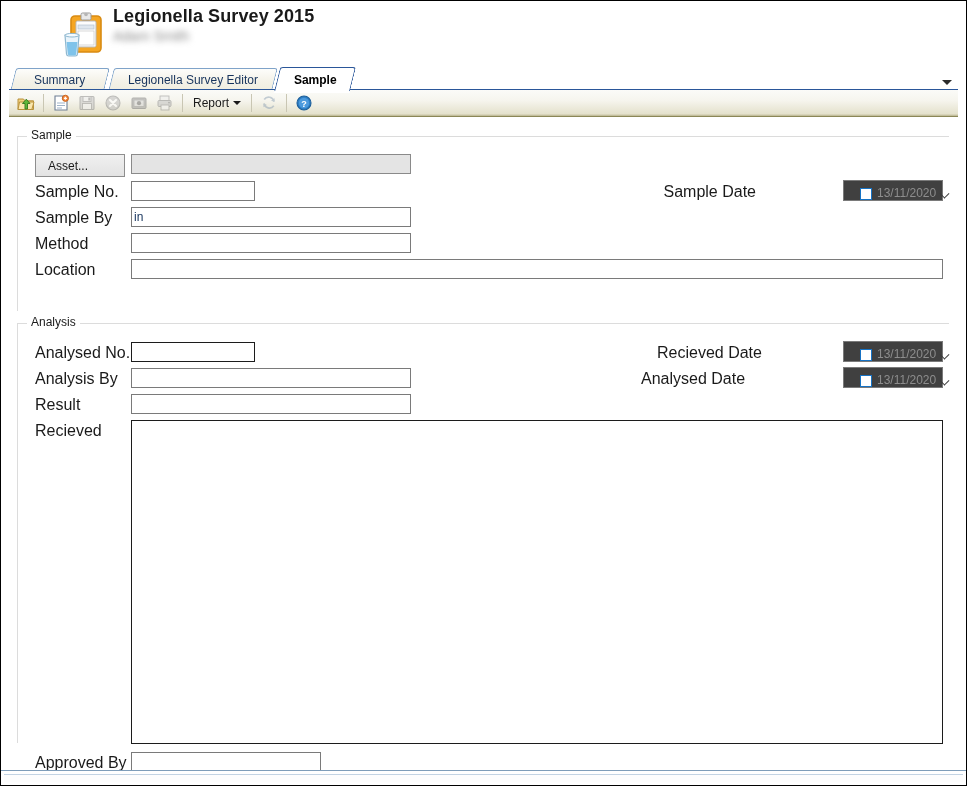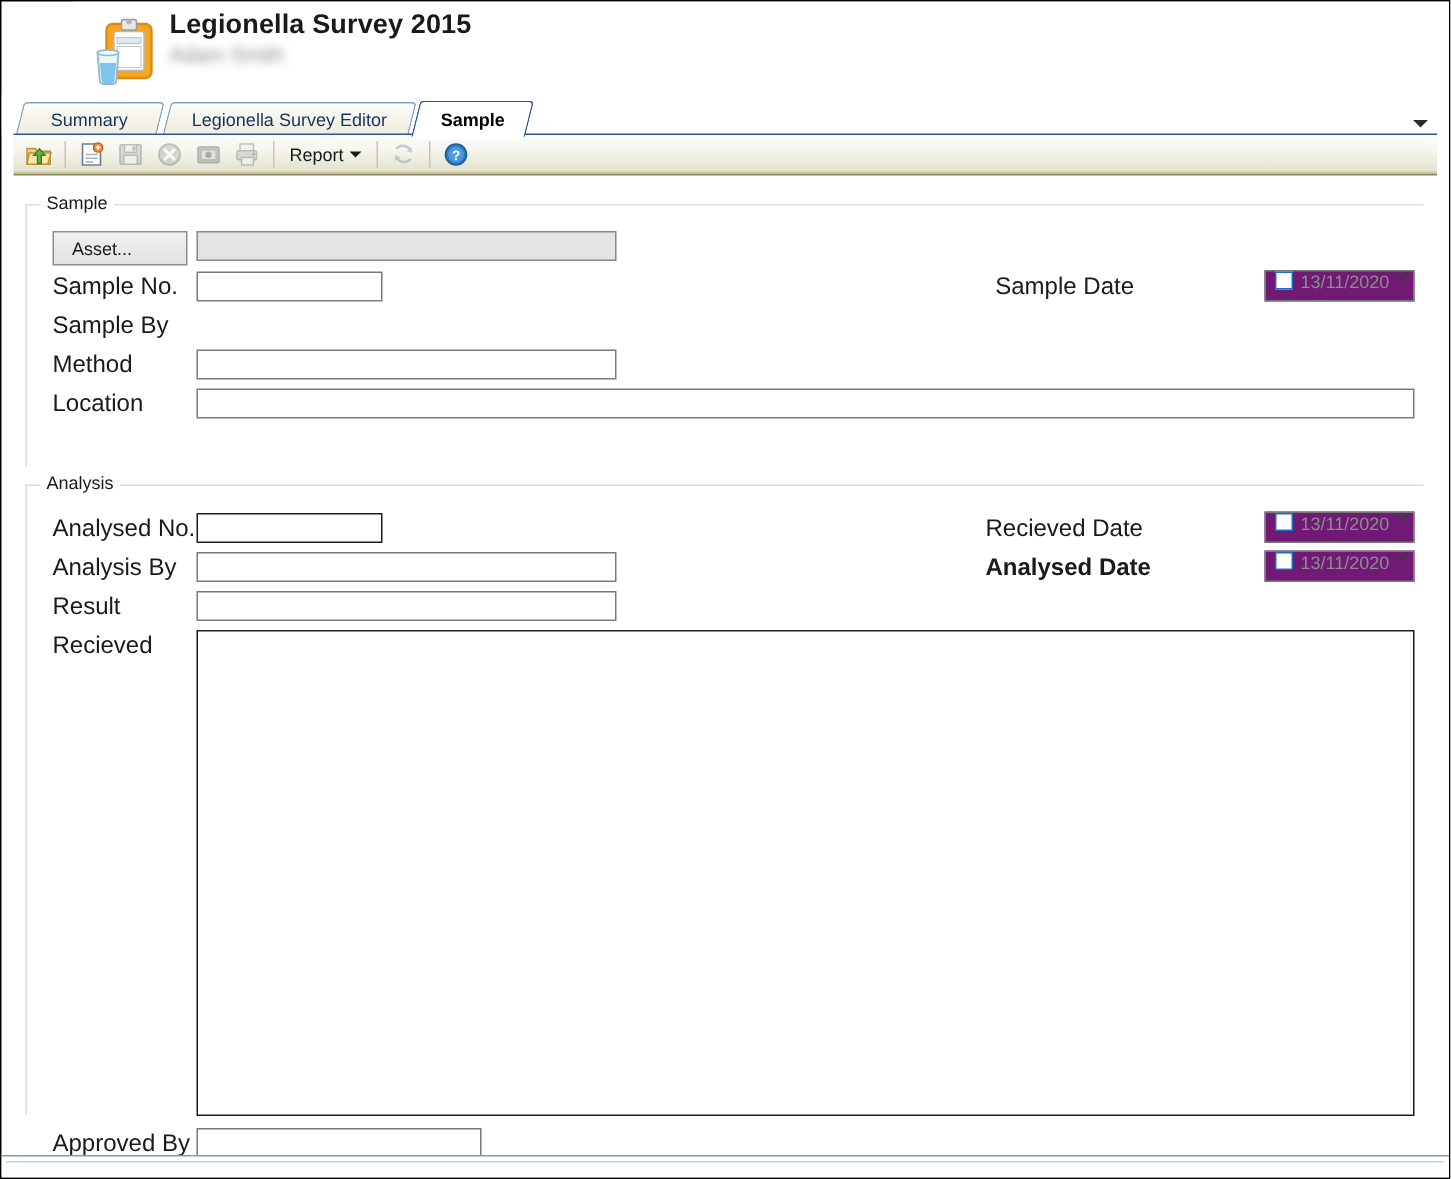--- a/index.html
+++ b/index.html
@@ -206,24 +206,24 @@
     color: #16335c;
     padding: 2px;
     resize: none;
     outline: none;
   }
 
   
   .datepick {
     position: absolute;
     width: 100px; height: 21px;
-    background: #701a75;
+    background: #404040;
     border: 1px solid #7a7a7a;
-    display: flex; align-items: flex-start;
-    padding-left: 6px;
+    display: flex; align-items: flex-end;
+    padding-left: 16px;
     cursor: default;
   }
   .datepick .cb {
     width: 12px; height: 12px;
     border: 1.6px solid #1672c4;
     background: #ffffff;
     flex: 0 0 auto;
   }
   .datepick .dtext {
     flex: 1 1 auto;
@@ -389,20 +389,21 @@
       <div class="group-frame"></div>
       <div class="group-label">Sample</div>
 
       <button class="btn" style="left:18px; top:18px; width:90px;">Asset...</button>
       <input class="tbox readonly" style="left: 114px; top: 18px; width: 280px;" readonly="" value="">
 
       <div class="lbl" style="left:18px; top:48px;">Sample No.</div>
       <input class="tbox" style="left: 114px; top: 45px; width: 124px;" value="">
 
       <div class="lbl" style="left:18px; top:74px;">Sample By</div>
+      <input class="tbox" style="left: 114px; top: 71px; width: 280px;" value="in">
 
       <div class="lbl" style="left:18px; top:100px;">Method</div>
       <input class="tbox" style="left: 114px; top: 97px; width: 280px;" value="">
 
       <div class="lbl" style="left:18px; top:126px;">Location</div>
       <input class="tbox" style="left: 114px; top: 123px; width: 812px;" value="">
 
       <div class="lbl right" style="left:640px; top:48px; width:99px;">Sample Date</div>
       <div class="datepick" style="left:826px; top:44px;">
         <span class="cb"></span>
@@ -434,21 +435,21 @@
 
       <div class="lbl right" style="left:640px; top:22px; width:99px;">Recieved Date</div>
       <div class="datepick" style="left:826px; top:18px;">
         <span class="cb"></span>
         <span class="dtext">13/11/2020</span>
         <span class="dcaret">
             <i></i>
           </span>
       </div>
 
-      <div class="lbl right" style="left:640px; top:48px; width:99px;font-weight:bold;">Analysed Date</div>
+      <div class="lbl right" style="left:624px; top:48px; width:99px;">Analysed Date</div>
       <div class="datepick" style="left:826px; top:44px;">
         <span class="cb"></span>
         <span class="dtext">13/11/2020</span>
         <span class="dcaret">
             <i></i>
           </span>
       </div>
     </div>
 
   </div>

